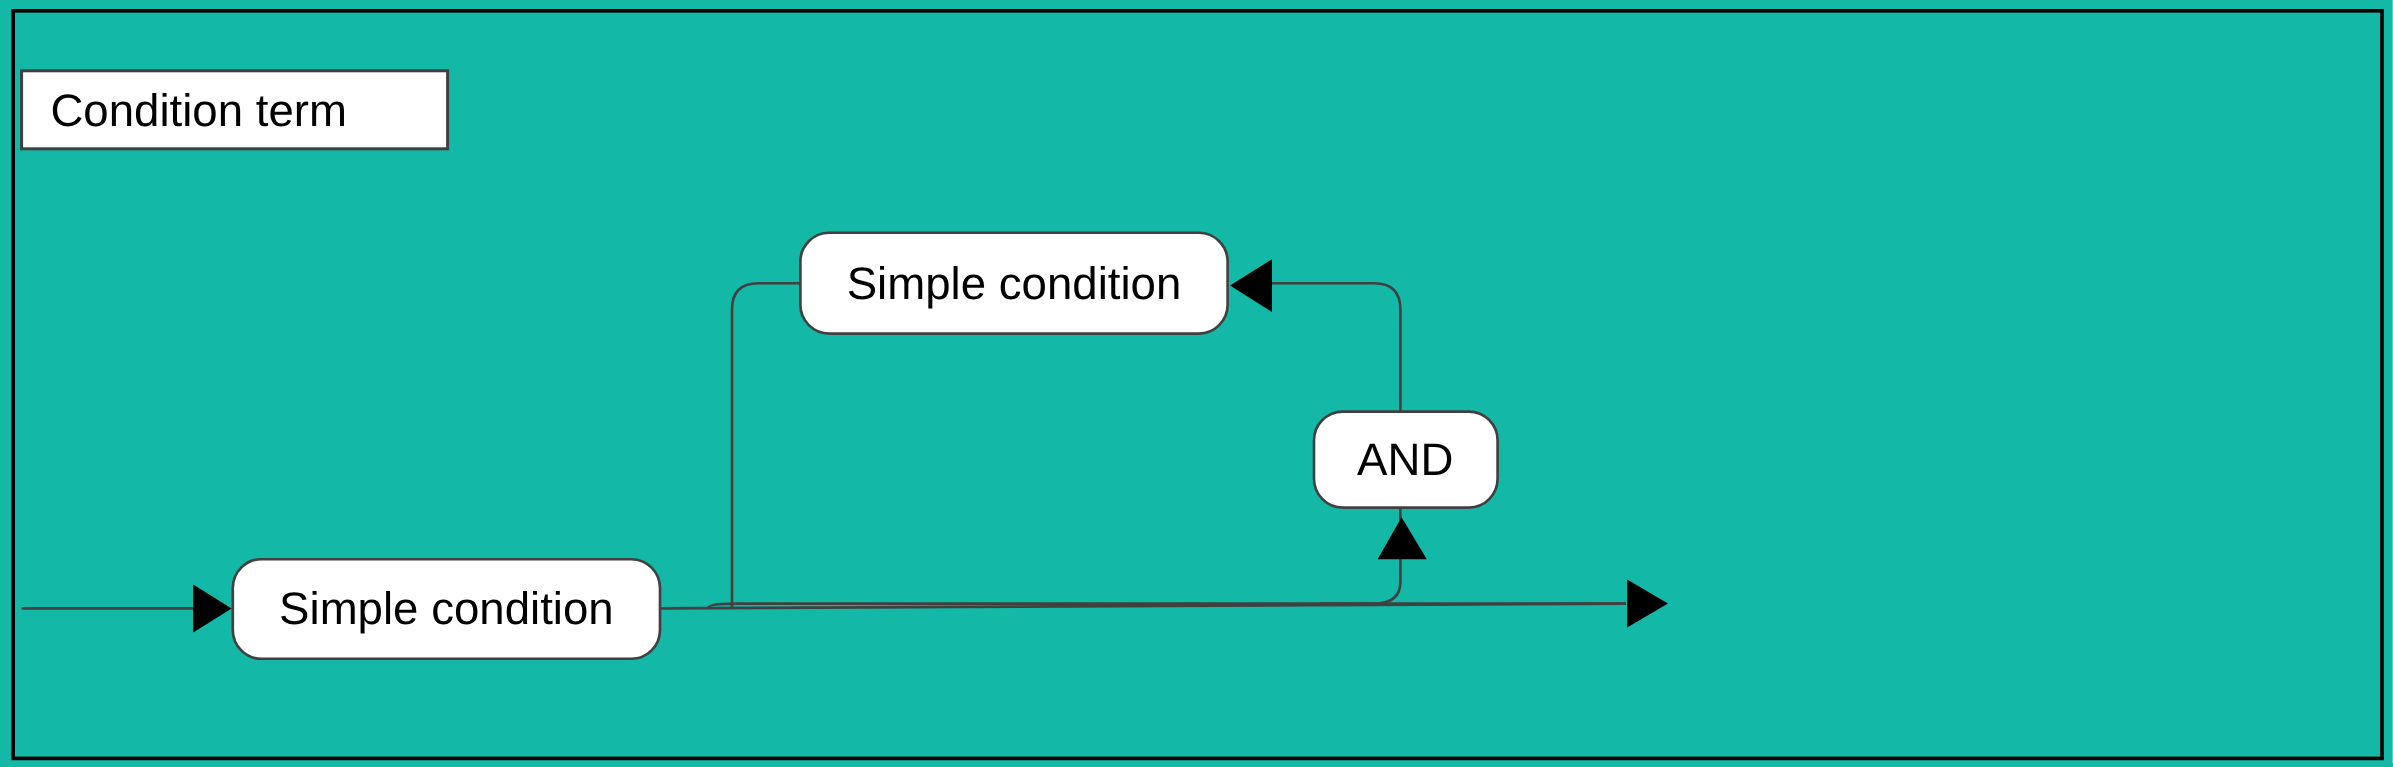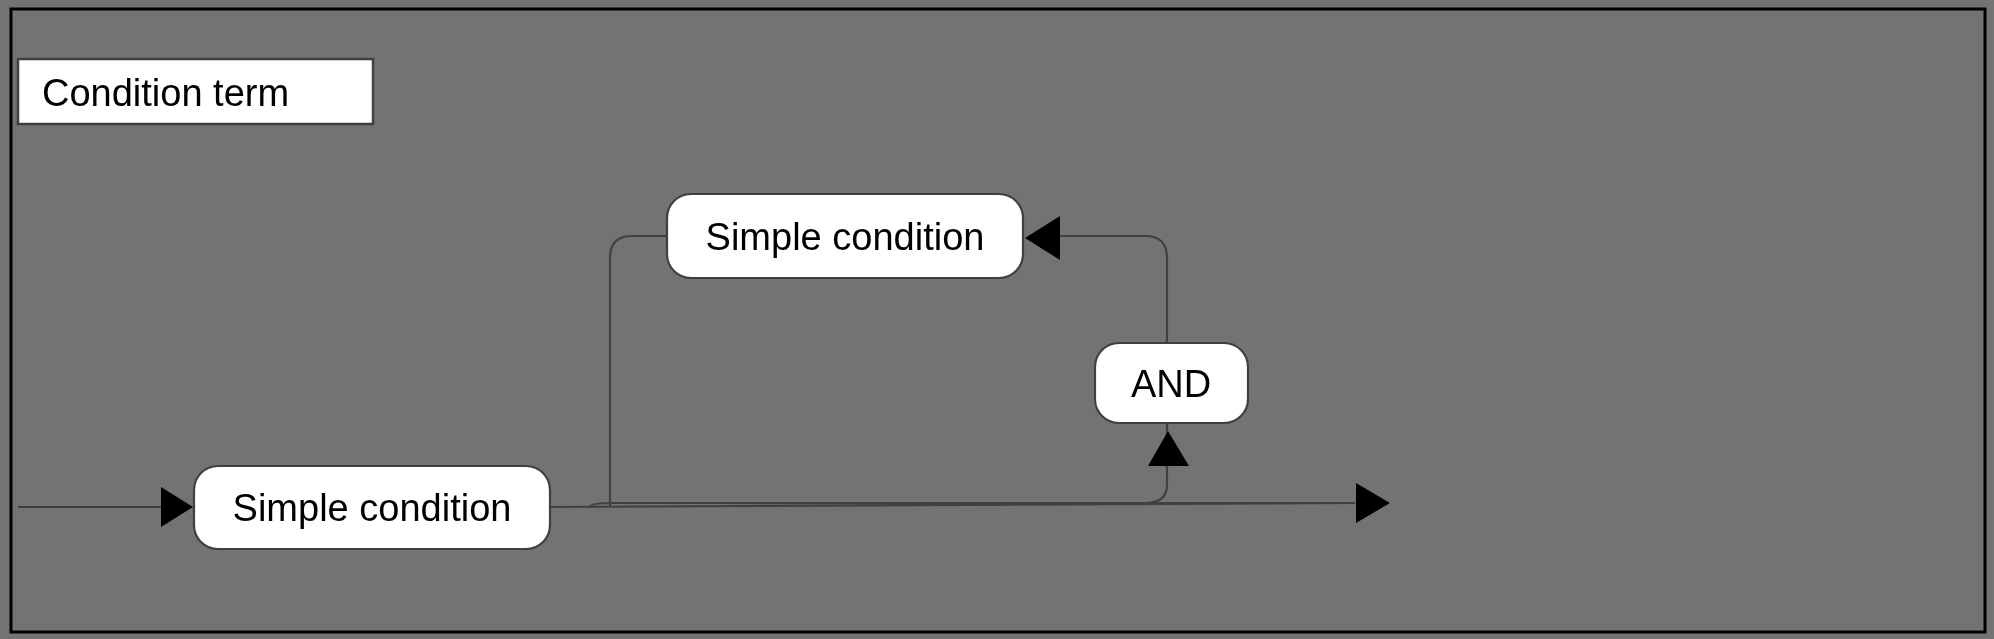--- a/index.html
+++ b/index.html
@@ -8,21 +8,21 @@
     padding: 0;
     background: #ffffff;
   }
   body {
     font-family: "Liberation Sans", sans-serif;
   }
   #canvas {
     position: relative;
     width: 1994px;
     height: 639px;
-    background: #737373;
+    background: #14b8a6;
     overflow: hidden;
     text-align: right;
   }
   #diagram-svg {
     position: absolute;
     left: 0;
     top: 0;
     width: 1994px;
     height: 639px;
     display: block;

